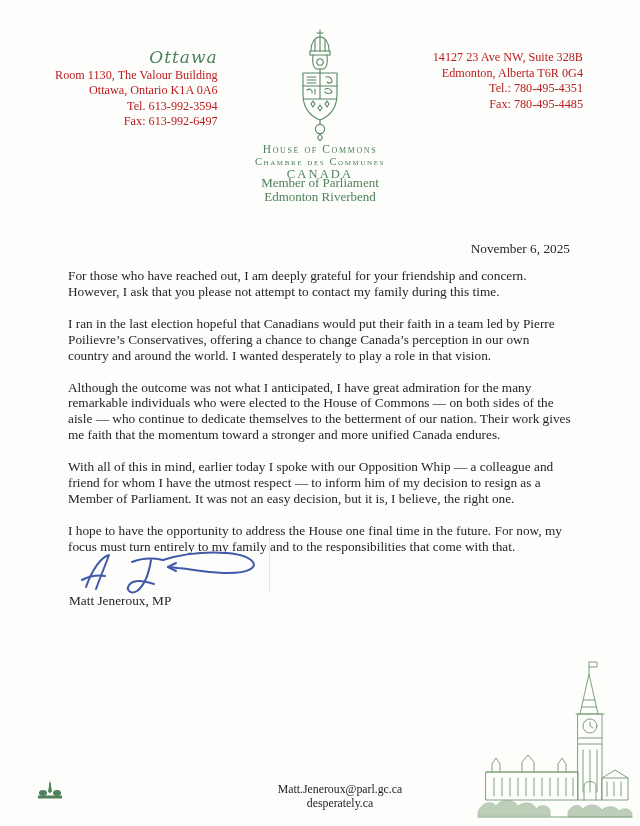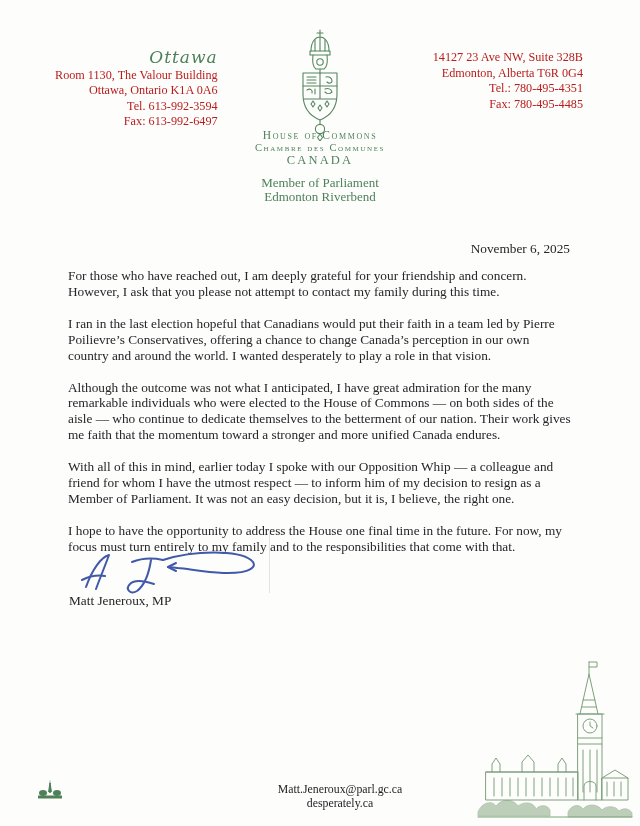--- a/index.html
+++ b/index.html
@@ -21,21 +21,21 @@
     font-style:italic;
     font-size:17px;
     letter-spacing:1px;
     color:#4e8159;
     margin-bottom:2px;
   }
   .addr-line{color:#b91c1c;}
   
   .crest{position:absolute;left:290px;top:29px;}
   
-  .org-block{position:absolute;left:0;top:130px;width:100%;text-align:center;color:#4e8159;}
+  .org-block{position:absolute;left:0;top:144px;width:100%;text-align:center;color:#4e8159;}
   .org-l1{font-variant:small-caps;font-size:11.5px;letter-spacing:1.6px;line-height:11px;}
   .org-l2{font-variant:small-caps;font-size:10.5px;letter-spacing:1.6px;line-height:11px;margin-top:1px;}
   .org-l3{font-size:12.5px;letter-spacing:2.2px;line-height:13px;margin-top:1px;}
   
   .member-block{position:absolute;left:0;top:174px;width:100%;text-align:center;color:#4e8159;}
   .member-name{
     font-family:"DejaVu Serif", serif;
     font-style:italic;
     font-size:23px;
     letter-spacing:2px;

